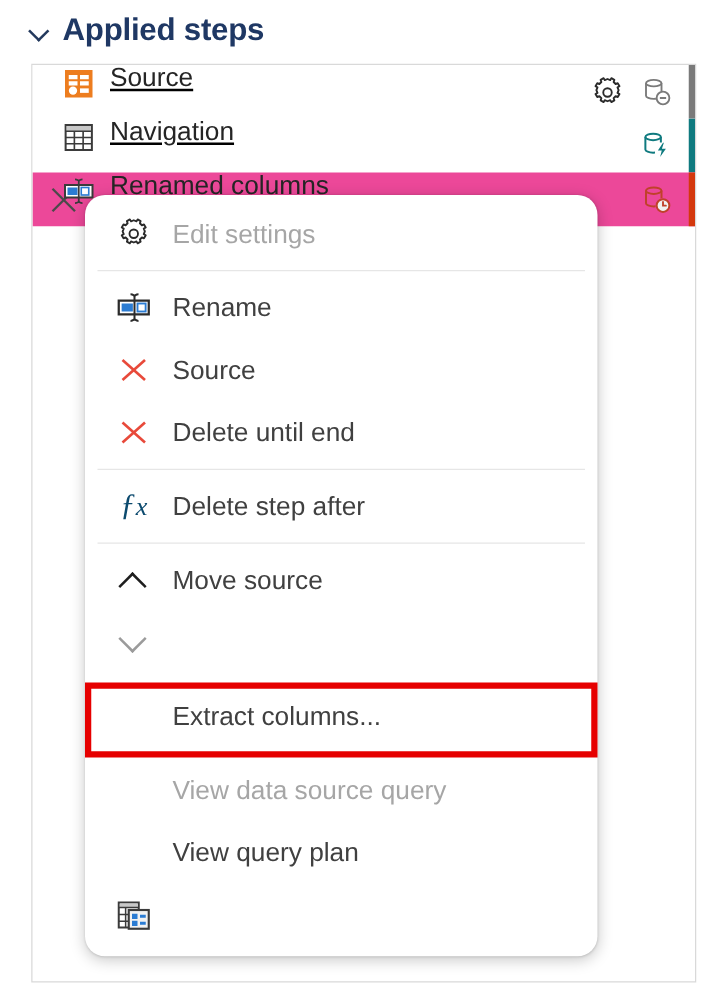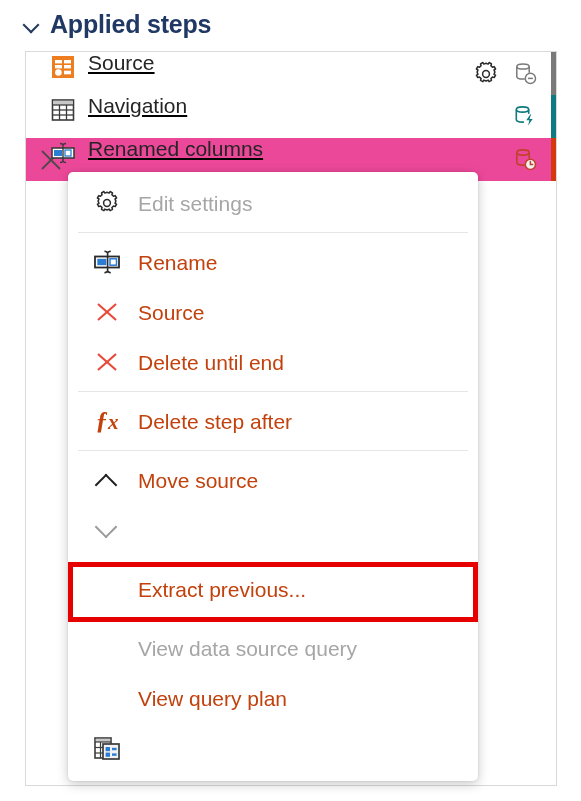--- a/index.html
+++ b/index.html
@@ -65,51 +65,51 @@
   .step-right {
     position: absolute; right: 0; top: 0; bottom: 0;
     display: flex; align-items: center; gap: 10px; padding-right: 0;
   }
   .gear-btn { width: 30px; height: 30px; }
   .fold-icon { width: 30px; height: 30px; }
   .fold-bar { width: 5px; height: 43px; }
 
   
   .ctx-menu {
-    position: absolute; left: 68px; top: 172px;
+    position: absolute; left: 68px; top: 156px;
     width: 410px;
     background: #ffffff;
-    border-radius: 5px;
+    border-radius: 16px;
     box-shadow: 0 3px 12px rgba(0,0,0,0.22), 0 0 2px rgba(0,0,0,0.14);
     padding: 6px 0 8px 0;
     overflow: visible;
   }
   .mi {
     position: relative;
     height: 50px;
     display: flex; align-items: center;
     padding-left: 22px;
     background: transparent;
   }
   .mi-icon { width: 34px; height: 34px; flex: none; margin-right: 14px; display:flex; align-items:center; justify-content:center; }
   .mi-label {
-    font-size: 21px; color: #c2410c; white-space: nowrap; line-height: 1;
+    font-size: 21px; color: #404040; white-space: nowrap; line-height: 1;
   }
   .mi.disabled .mi-label { color: #a6a6a6; }
   .mi.noicon { padding-left: 70px; }
   .sep { height: 1px; background: #e6e6e6; margin: 4px 10px; }
 
   .highlight-box {
     position: absolute; left: 0px; top: 390px;
     width: 410px; height: 60px;
     border: 5px solid #e60000;
     pointer-events: none;
   }
 
-  .fx { font-family: "Liberation Serif", serif; font-style: italic; font-size: 25px; color: #c2410c; font-weight: 700; }
+  .fx { font-family: "Liberation Serif", serif; font-style: italic; font-size: 25px; color: #0c4a6e; font-weight: 400; }
   .chev-up-i, .chev-dn-i { width: 30px; height: 18px; position: relative; }
   .chev-up-i::before {
     content:""; position:absolute; left:6px; top:6px; width:14px; height:14px;
     border-left: 2.2px solid #1e1e1e; border-top: 2.2px solid #1e1e1e;
     transform: rotate(45deg);
   }
   .chev-dn-i::before {
     content:""; position:absolute; left:6px; top:-2px; width:14px; height:14px;
     border-right: 2.2px solid #9b9b9b; border-bottom: 2.2px solid #9b9b9b;
     transform: rotate(45deg);
@@ -288,21 +288,21 @@
 
     <div class="mi disabled">
       <span class="mi-icon">
         <span class="chev-dn-i"></span>
       </span>
     </div>
 
     <div class="sep" style="visibility:hidden"></div>
 
     <div class="mi noicon">
-      <span class="mi-label">Extract previous...</span>
+      <span class="mi-label">Extract columns...</span>
     </div>
 
     <div class="sep" style="visibility:hidden"></div>
 
     <div class="mi noicon disabled">
       <span class="mi-label">View data source query</span>
     </div>
 
     <div class="mi noicon">
       <span class="mi-label">View query plan</span>

